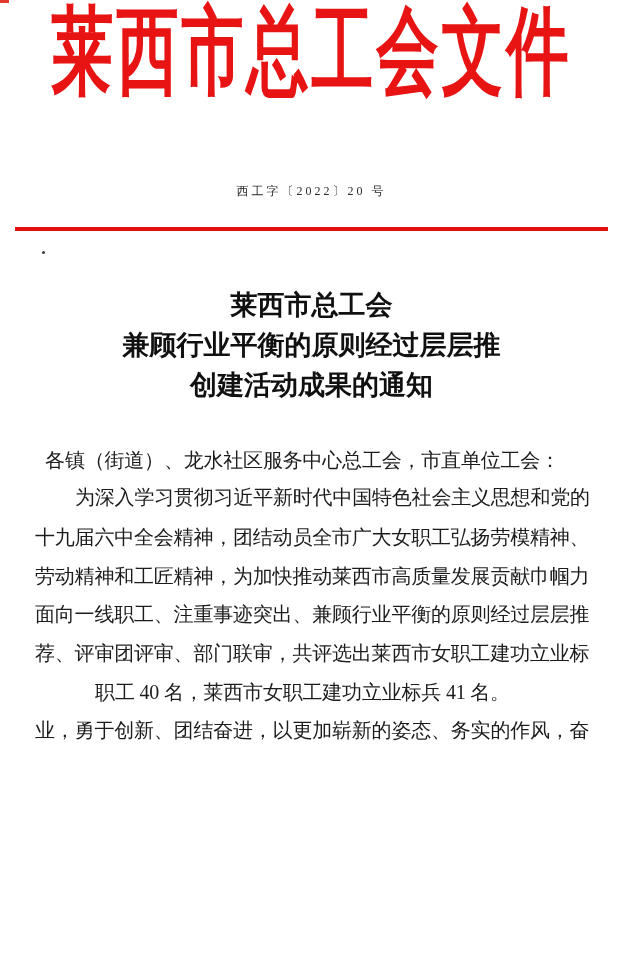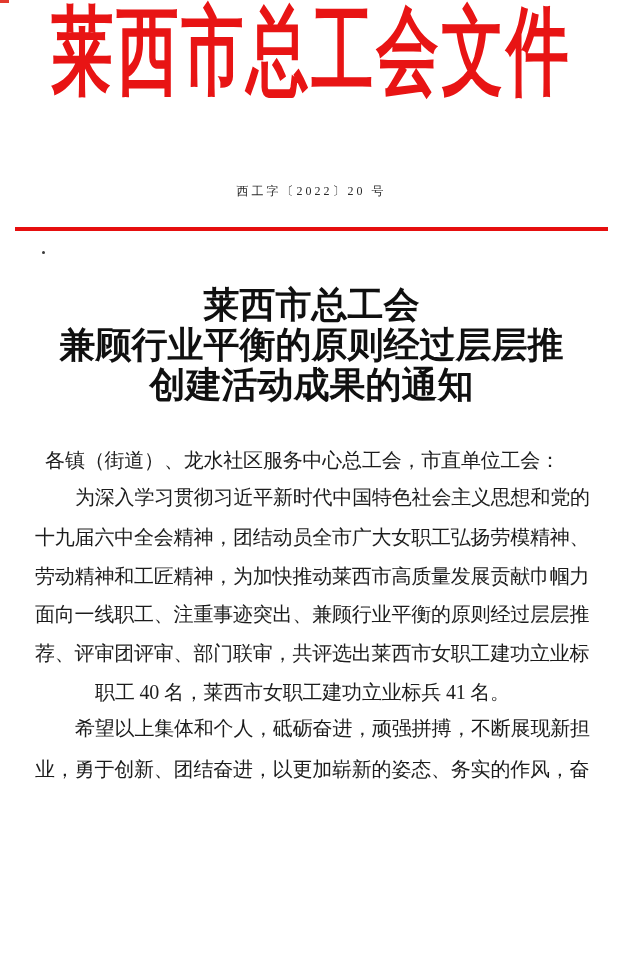--- a/index.html
+++ b/index.html
@@ -76,21 +76,21 @@
   }
 
   .doc-title {
     position: absolute;
     top: 285px;
     left: 0;
     right: 0;
     text-align: center;
     font-family: "Liberation Sans", "DejaVu Sans", sans-serif;
     font-weight: 700;
-    font-size: 36px;
+    font-size: 27px;
     line-height: 40px;
     color: #101010;
     letter-spacing: 0px;
   }
   .doc-title .line { white-space: nowrap; }
 
   .body-text {
     position: absolute;
     top: 441px;
     left: 35px;
@@ -168,21 +168,20 @@
   </div>
 
   <div class="body-text">
     <div class="line">各镇（街道）、龙水社区服务中心总工会，市直单位工会：</div>
     <div class="line indent">为深入学习贯彻习近平新时代中国特色社会主义思想和党的</div>
     <div class="line">十九届六中全会精神，团结动员全市广大女职工弘扬劳模精神、</div>
     <div class="line">劳动精神和工匠精神，为加快推动莱西市高质量发展贡献巾帼力</div>
     <div class="line">面向一线职工、注重事迹突出、兼顾行业平衡的原则经过层层推</div>
     <div class="line">荐、评审团评审、部门联审，共评选出莱西市女职工建功立业标</div>
     <div class="line">职工 40 名，莱西市女职工建功立业标兵 41 名。</div>
-    <div class="line indent">希望以上集体和个人，砥砺奋进，顽强拼搏，不断展现新担</div>
     <div class="line">业，勇于创新、团结奋进，以更加崭新的姿态、务实的作风，奋</div>
   </div>
 
   <div class="page-num">- 1 -</div>
 
   <div class="crop-bl-h"></div>
   <div class="crop-bl-v"></div>
   <div class="crop-br-v"></div>
 
 </div>

